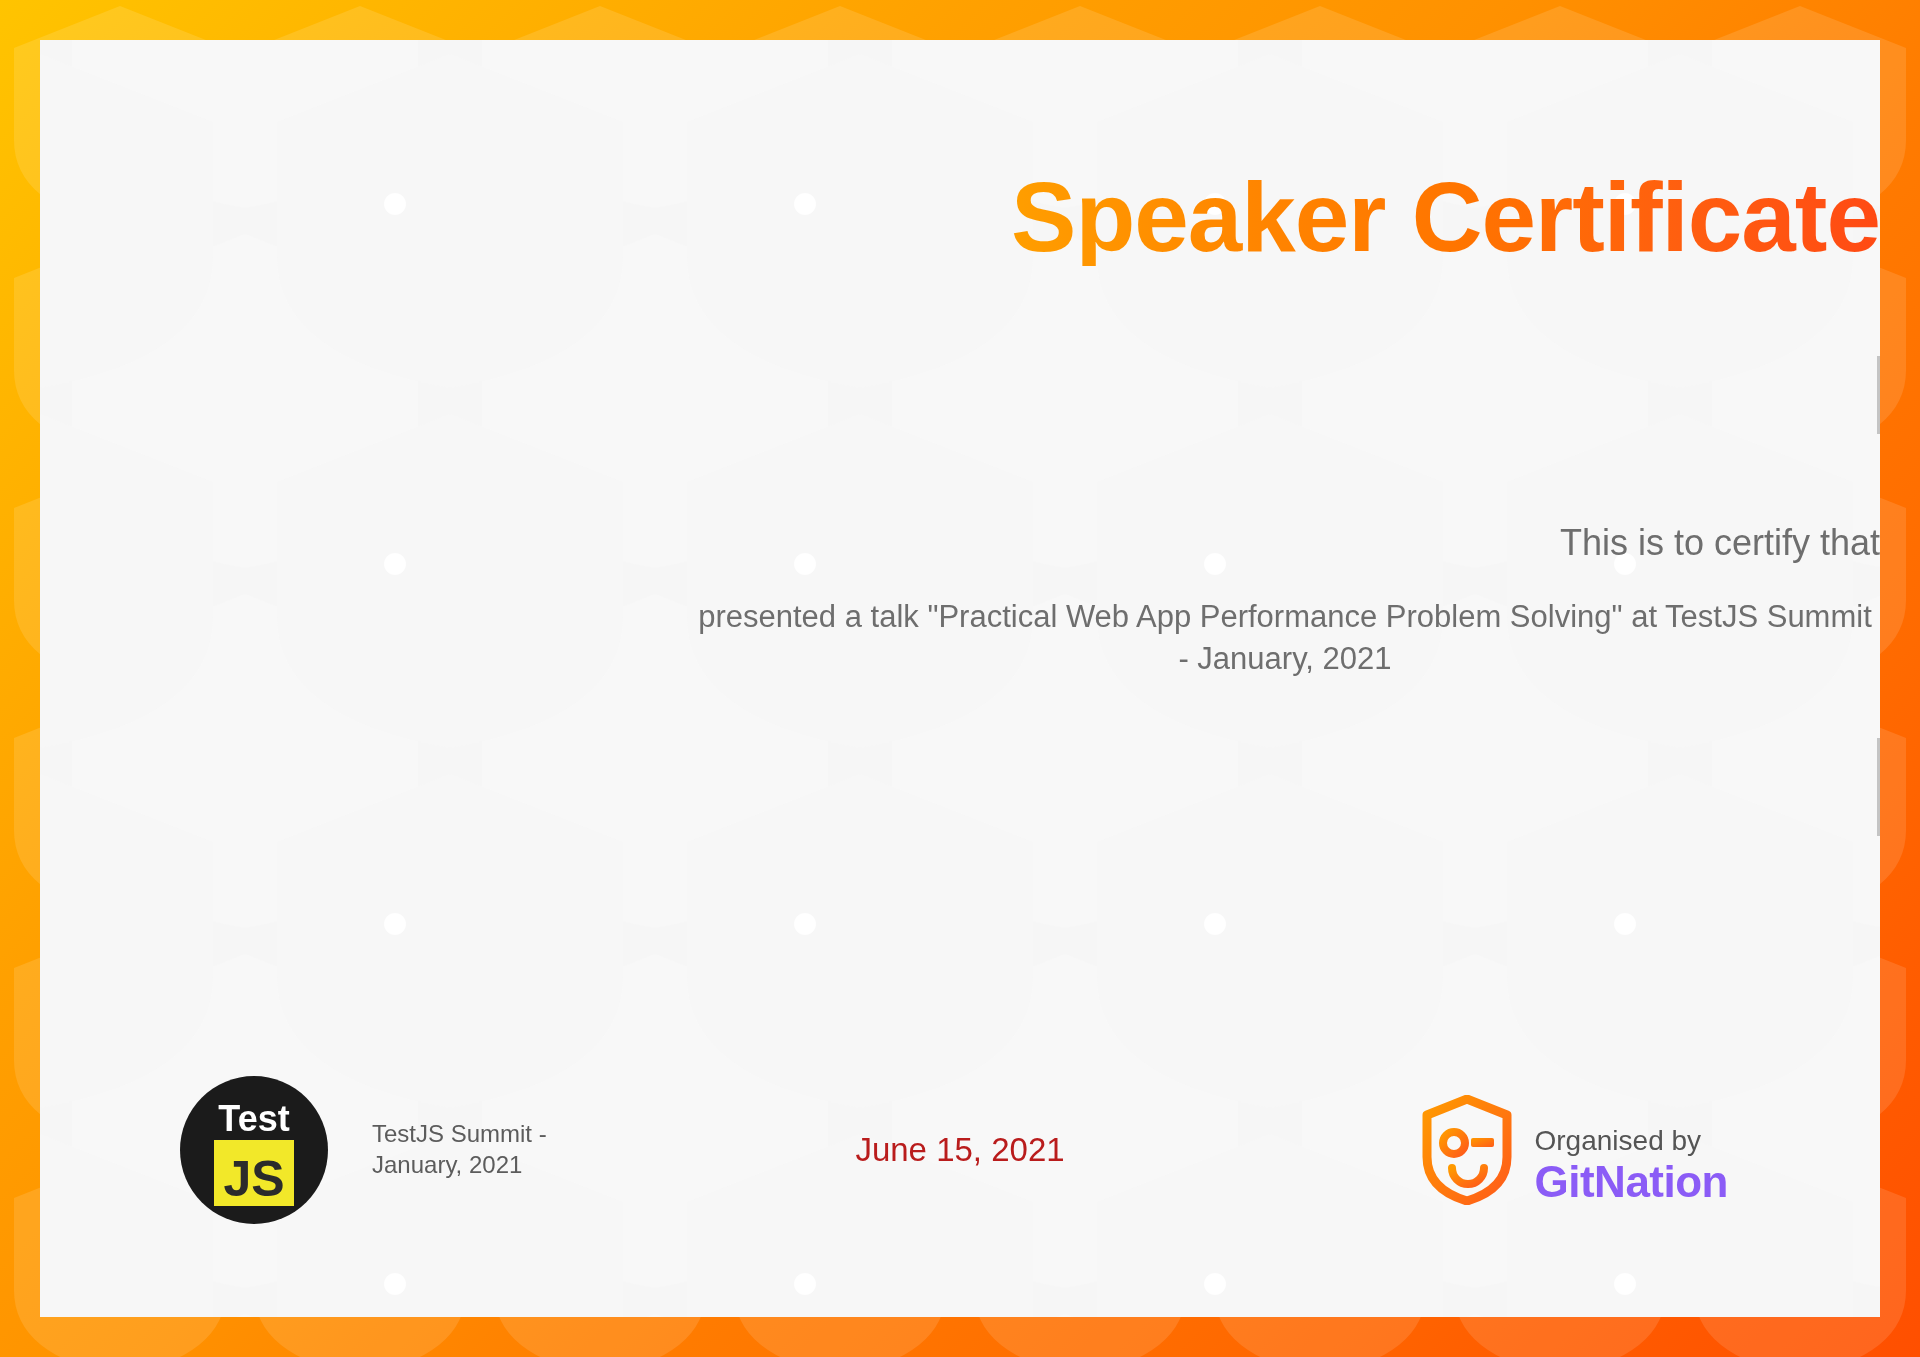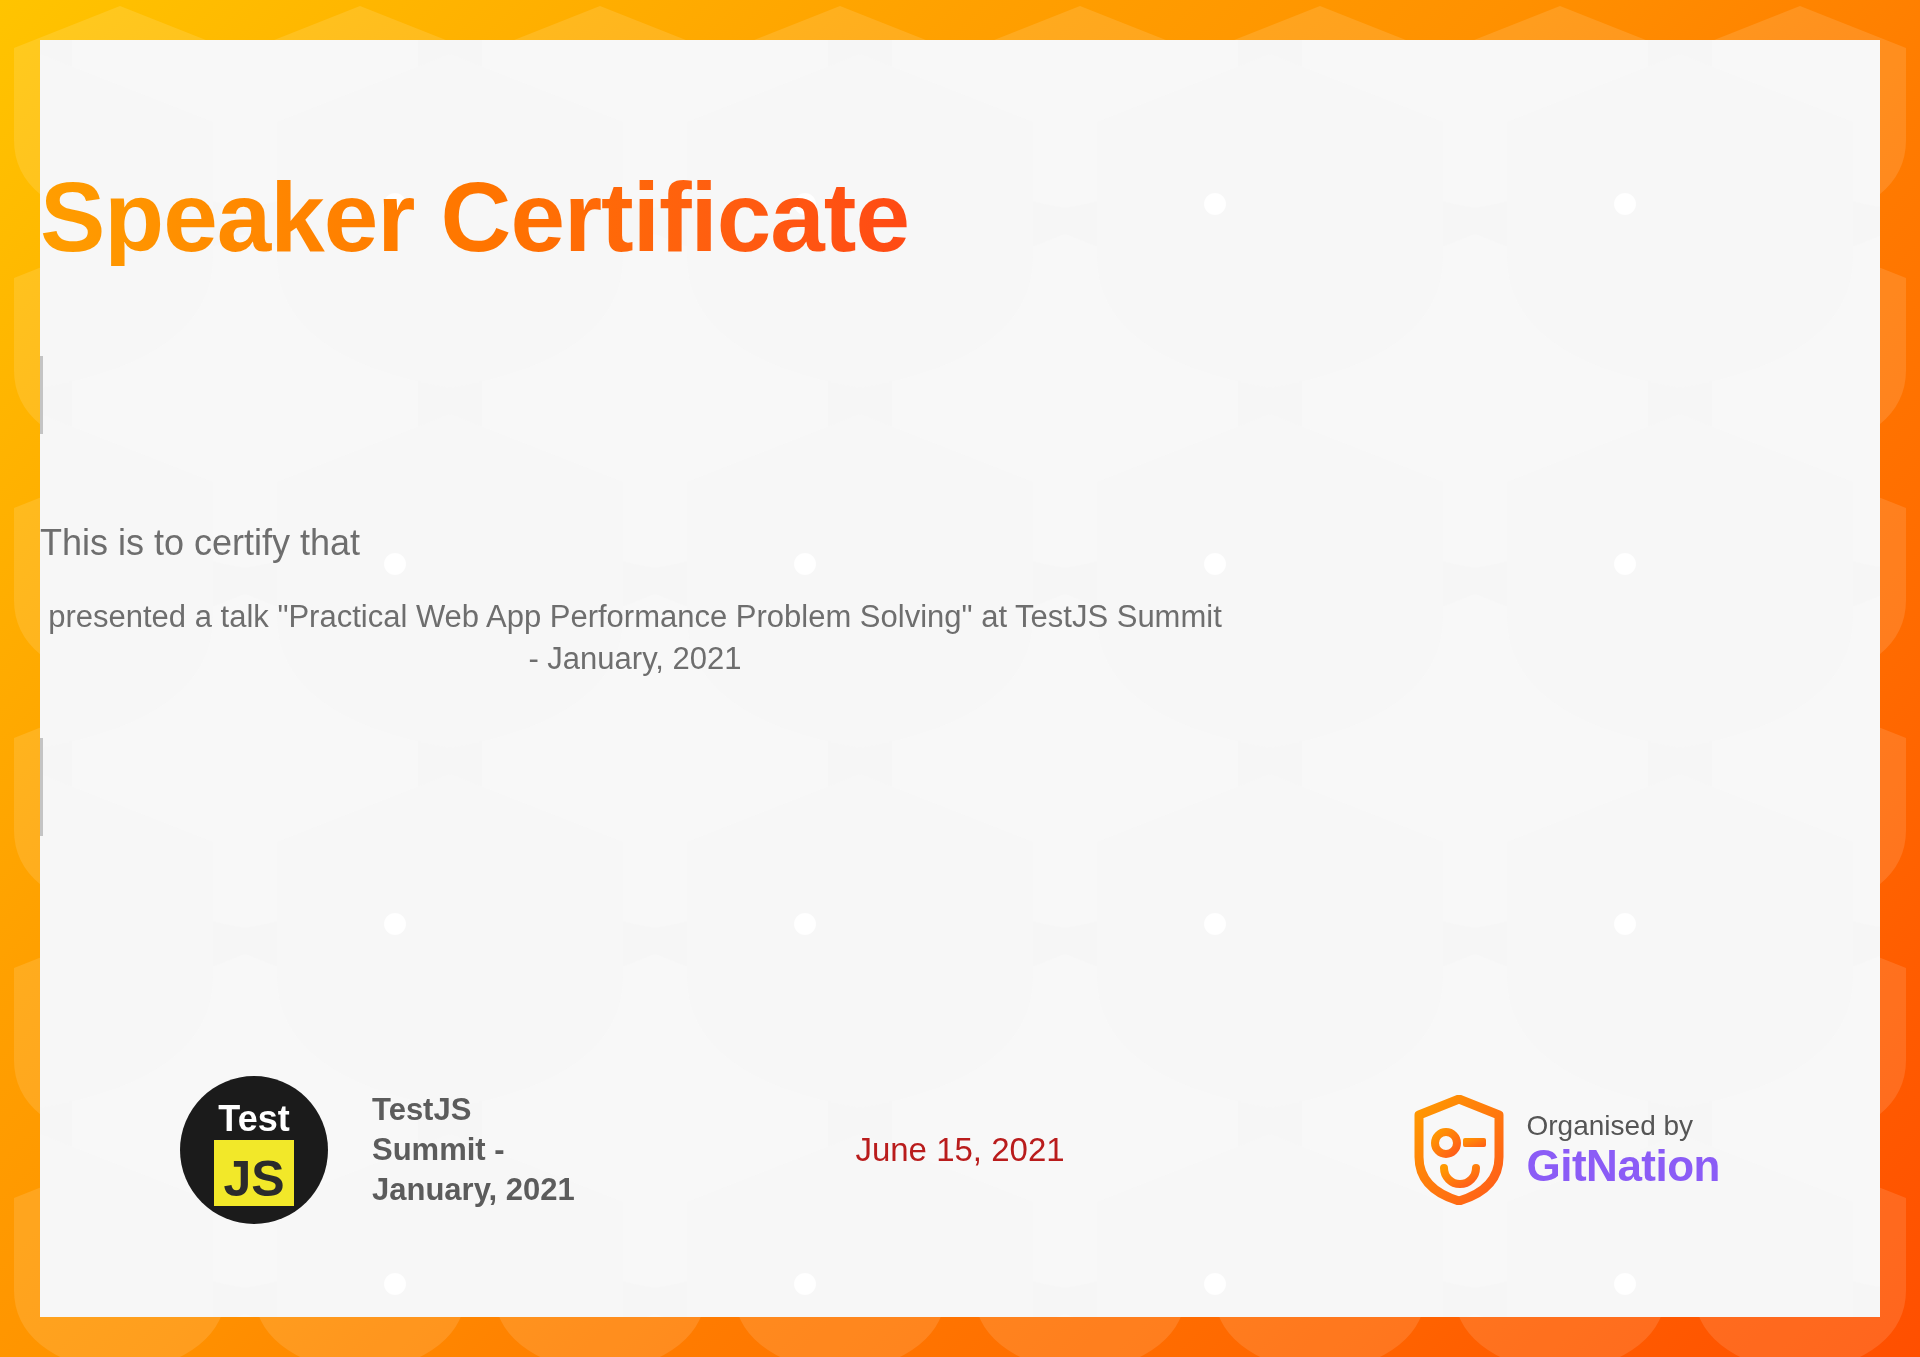--- a/index.html
+++ b/index.html
@@ -38,21 +38,21 @@
     background:#FFFFFF;
     overflow:hidden;
   }
   #card-watermark {
     position:absolute; inset:0;
     pointer-events:none;
   }
   #card-content {
     position:absolute; inset:0;
     display:flex; flex-direction:column;
-    align-items:flex-start;
+    align-items:flex-end;
   }
 
   
   #title {
     margin-top:128px;
     font-size:98px;
     font-weight:700;
     letter-spacing:-1px;
     line-height:1;
     background:linear-gradient(90deg,#FF9E00 0%, #FF8A00 22%, #FF7400 52%, #FF5E10 78%, #FF4A14 100%);
@@ -104,34 +104,33 @@
     display:flex;
     align-items:center;
   }
   #footer-left {
     position:absolute;
     left:140px;
     display:flex; align-items:center; gap:44px;
   }
   #testjs-logo { width:148px; height:148px; flex:0 0 auto; }
   #event-label {
-    font-size:31px; line-height:1.28; color:#5C5C5C;
+    font-size:24px; line-height:1.28; color:#5C5C5C;
     width:220px;
-    font-weight:bold;
   }
   #footer-center {
     position:absolute;
     left:50%; transform:translateX(-50%);
     font-size:33px; color:#b91c1c;
     white-space:nowrap;
   }
   #footer-right {
     position:absolute;
-    right:160px;
-    display:flex; align-items:center; gap:22px;
+    right:152px;
+    display:flex; align-items:flex-end; gap:22px;
   }
   #gitnation-shield { width:92px; height:110px; flex:0 0 auto; }
   #gitnation-text { display:flex; flex-direction:column; gap:2px; }
   #organised-by-label { font-size:28px; color:#555555; line-height:1.1; }
   #gitnation-wordmark {
     font-size:44px; font-weight:700; color:#8b5cf6;
     letter-spacing:-.5px; line-height:1.05;
   }
 </style>
 </head>

